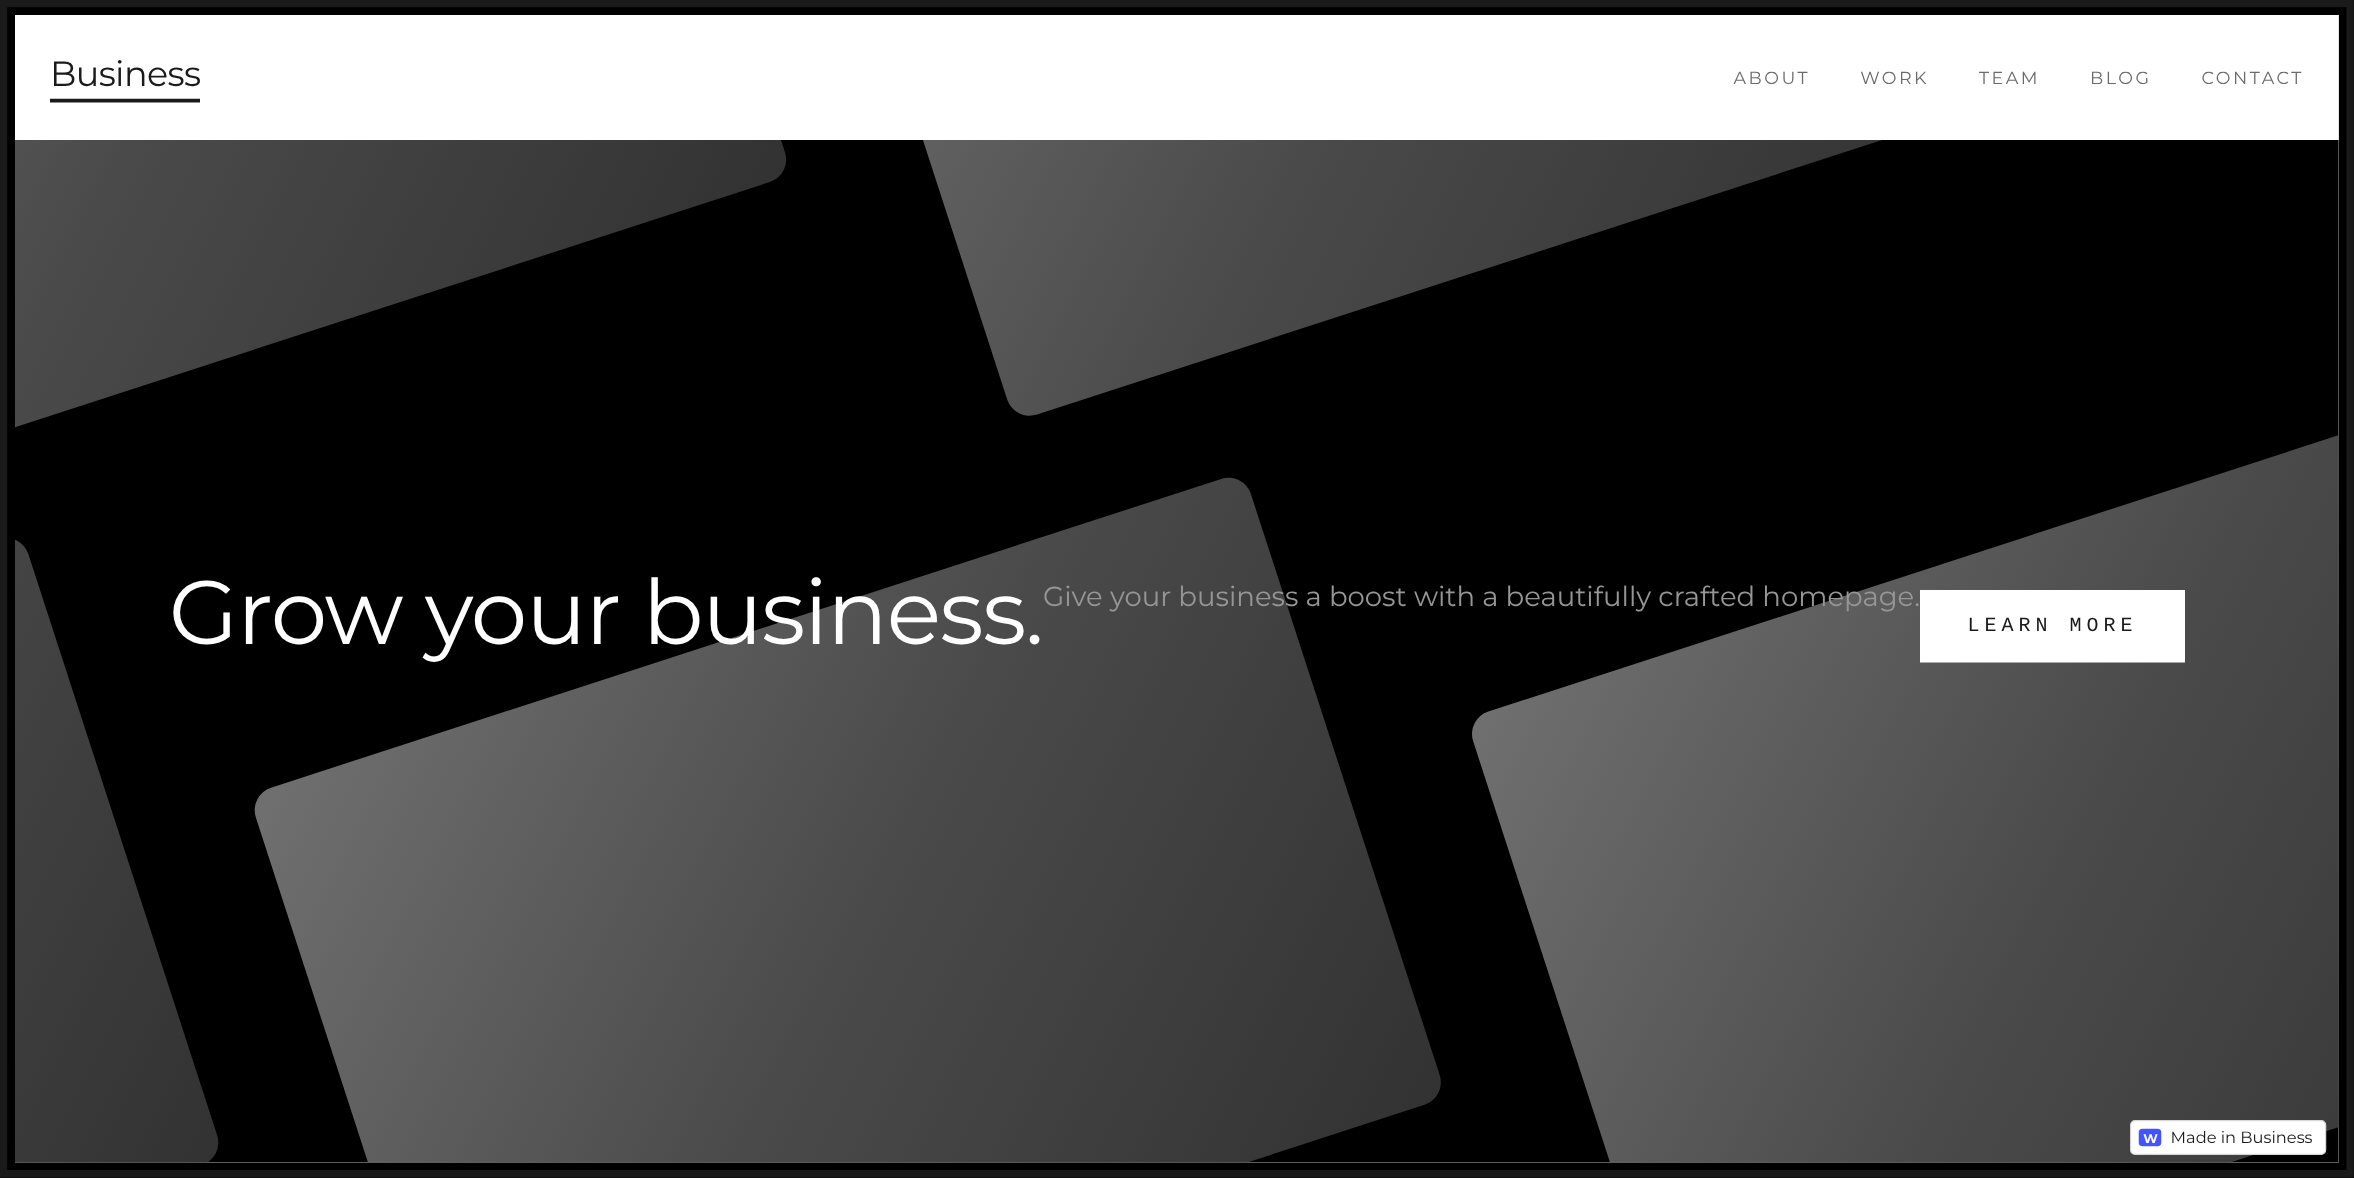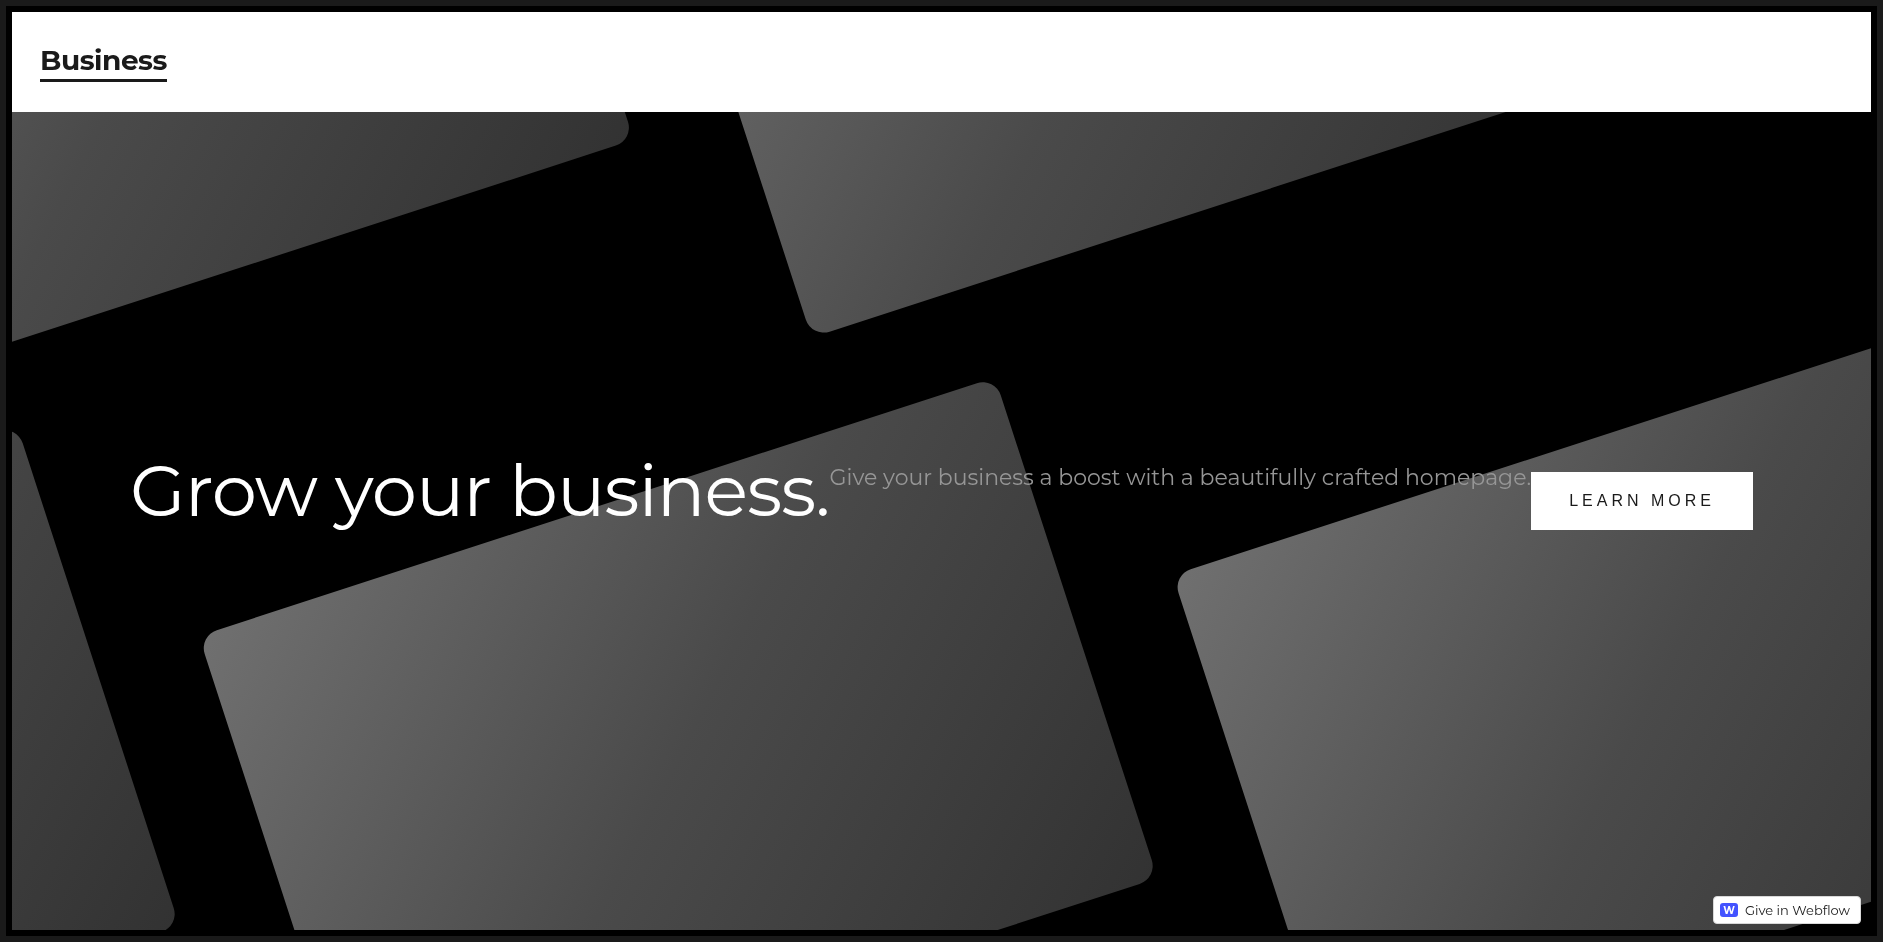--- a/index.html
+++ b/index.html
@@ -26,21 +26,21 @@
   .nav {
     display: flex;
     align-items: center;
     justify-content: space-between;
     height: 100px;
     padding: 0 28px;
     background: #fff;
   }
   .logo {
     font-size: 28px;
-    font-weight: 700;
+    font-weight: 400;
     color: #1a1a1a;
     border-bottom: 3px solid #1a1a1a;
     padding-bottom: 2px;
     letter-spacing: -0.5px;
     cursor: pointer;
   }
   .nav-center {
     display: flex;
     gap: 40px;
   }
@@ -109,20 +109,21 @@
     margin-bottom: 48px;
   }
   .learn-button {
     background: #fff;
     color: #1a1a1a;
     font-size: 16px;
     letter-spacing: 4px;
     padding: 20px 38px;
     border: none;
     cursor: pointer;
+    font-family: Liberation Mono, monospace;
   }
 
   
   .wf-badge {
     position: absolute;
     right: 10px;
     bottom: 6px;
     background: #fff;
     border: 1px solid #d8d8d8;
     border-radius: 4px;
@@ -149,36 +150,43 @@
   }
 </style>
 </head>
 <body>
 
 <div class="outer-frame">
   <div class="inner-frame">
 
     <div class="nav">
       <div class="logo">Business</div>
+      <div class="nav-center">
+        <span class="nav-link">ABOUT</span>
+        <span class="nav-link">WORK</span>
+        <span class="nav-link">TEAM</span>
+        <span class="nav-link">BLOG</span>
+        <span class="nav-link">CONTACT</span>
+      </div>
     </div>
 
     <div class="hero">
       <div class="hero-bg">
         <div class="tile t1"></div>
         <div class="tile t2"></div>
         <div class="tile t3"></div>
         <div class="tile t4"></div>
         <div class="tile t5"></div>
       </div>
       <div class="hero-content">
         <h1 class="hero-title">Grow your business.</h1>
         <div class="hero-sub">Give your business a boost with a beautifully crafted homepage.</div>
         <button class="learn-button">LEARN MORE</button>
       </div>
     </div>
 
     <div class="wf-badge">
       <span class="wf-icon">W</span>
-      <span>Give in Webflow</span>
+      <span>Made in Business</span>
     </div>
 
   </div>
 </div>
 
 </body></html>

